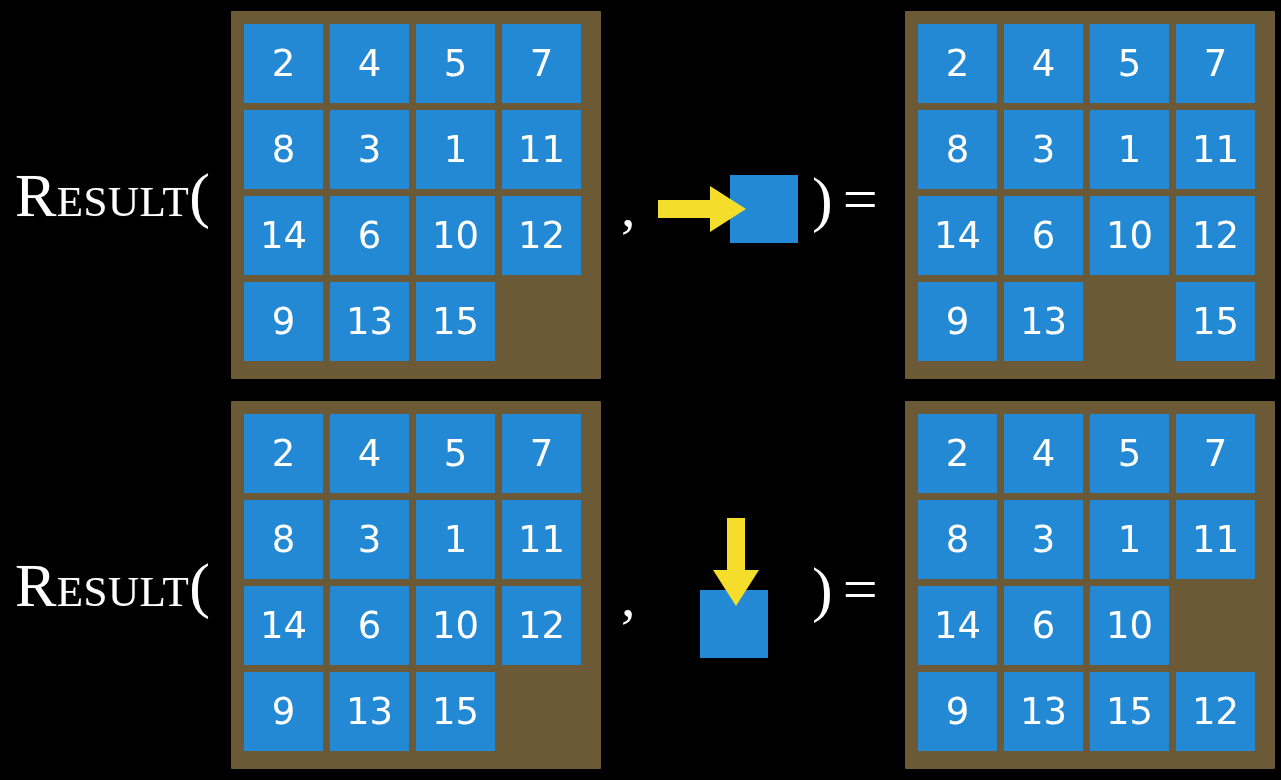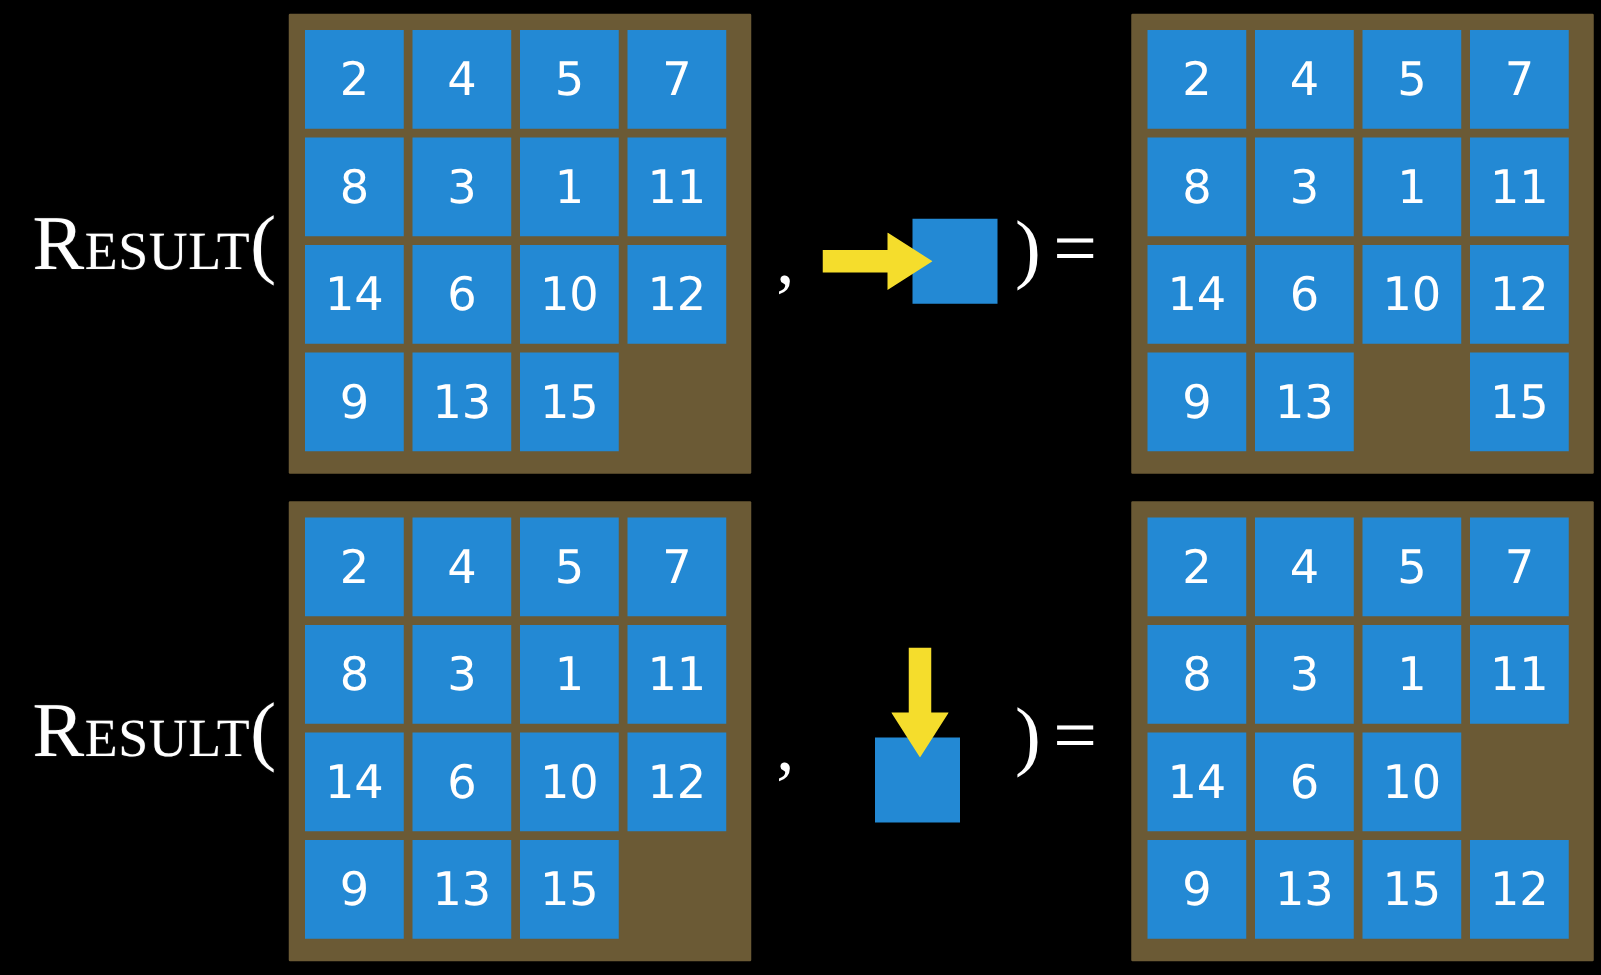--- a/index.html
+++ b/index.html
@@ -31,21 +31,21 @@
     left: 0;
     width: 1281px;
     height: 390px;
   }
   .eq-row.row-1 { top: 0; }
   .eq-row.row-2 { top: 390px; }
 
   
   .result-label {
     position: absolute;
-    left: 26px;
+    left: 15px;
     top: 50%;
     transform: translateY(-50%);
     color: #ffffff;
     font-family: "Liberation Serif", "DejaVu Serif", serif;
     font-size: 62px;
     font-variant: small-caps;
     letter-spacing: 0.5px;
     line-height: 1;
     white-space: nowrap;
     text-shadow: 0 0 1px rgba(255,255,255,0.35);

